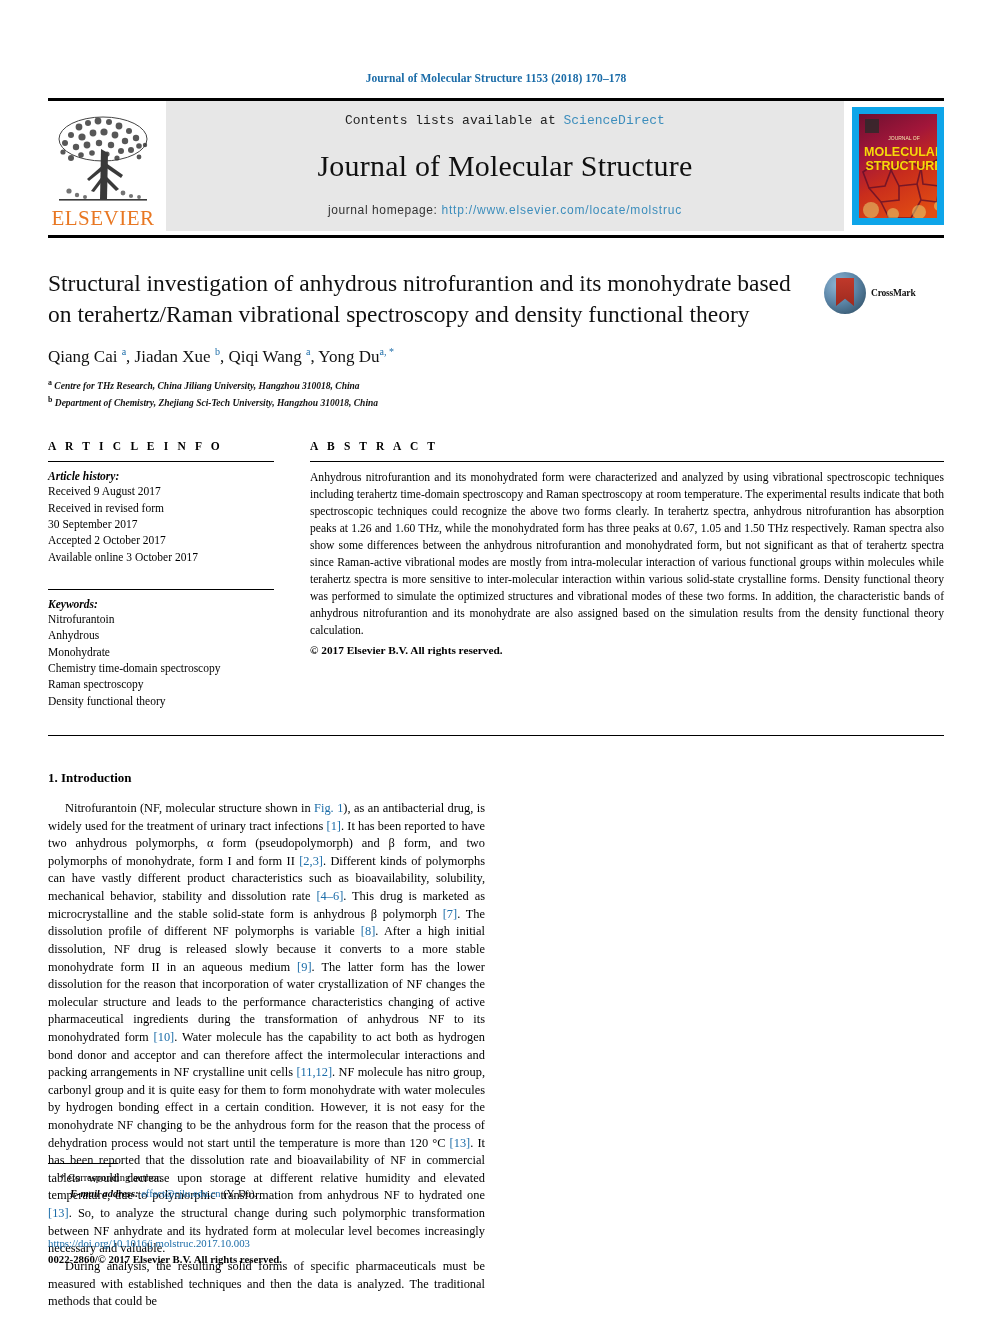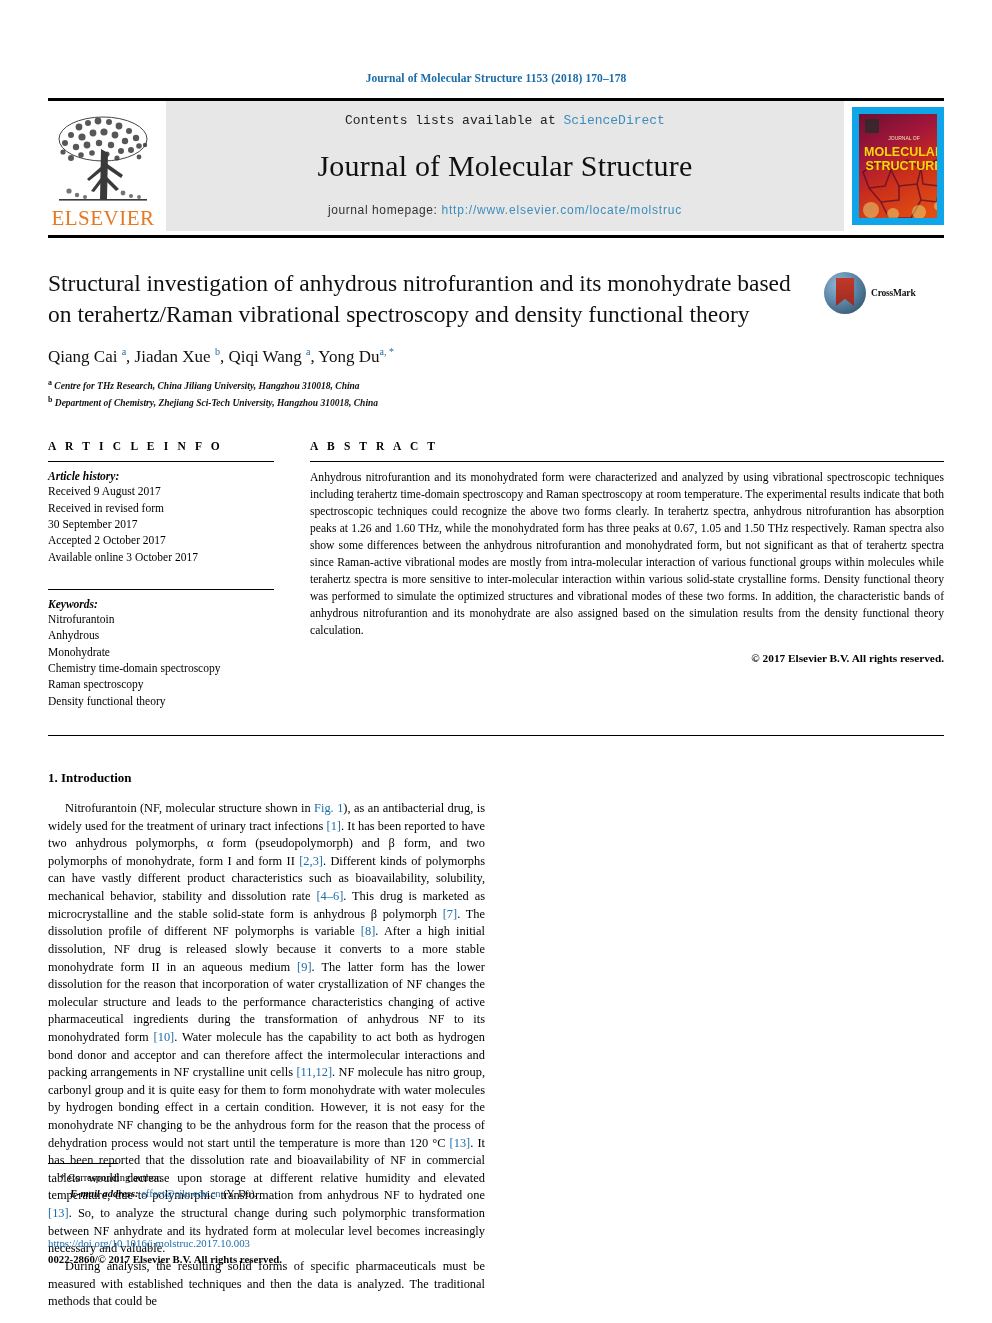--- a/index.html
+++ b/index.html
@@ -198,22 +198,21 @@
     line-height: 1.42;
   }
   .kw-block { margin-top: 24px; }
   .abstract-body {
     font-size: 11.6px;
     line-height: 1.46;
     text-align: justify;
     color: #000;
   }
   .copyright {
-    margin-top: 12px;
-    text-align: right;
+    margin-top: 4px;
     font-size: 11.3px;
     font-weight: bold;
   }
 
   
   .body-rule {
     border-top: 1.6px solid #000;
     margin-top: 26px;
   }
   .body-cols {

